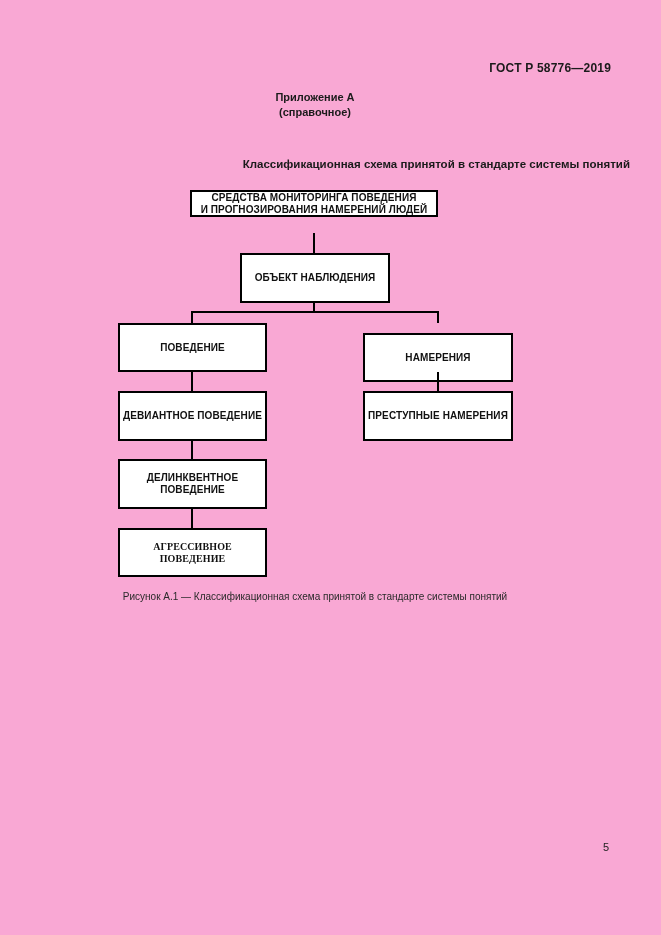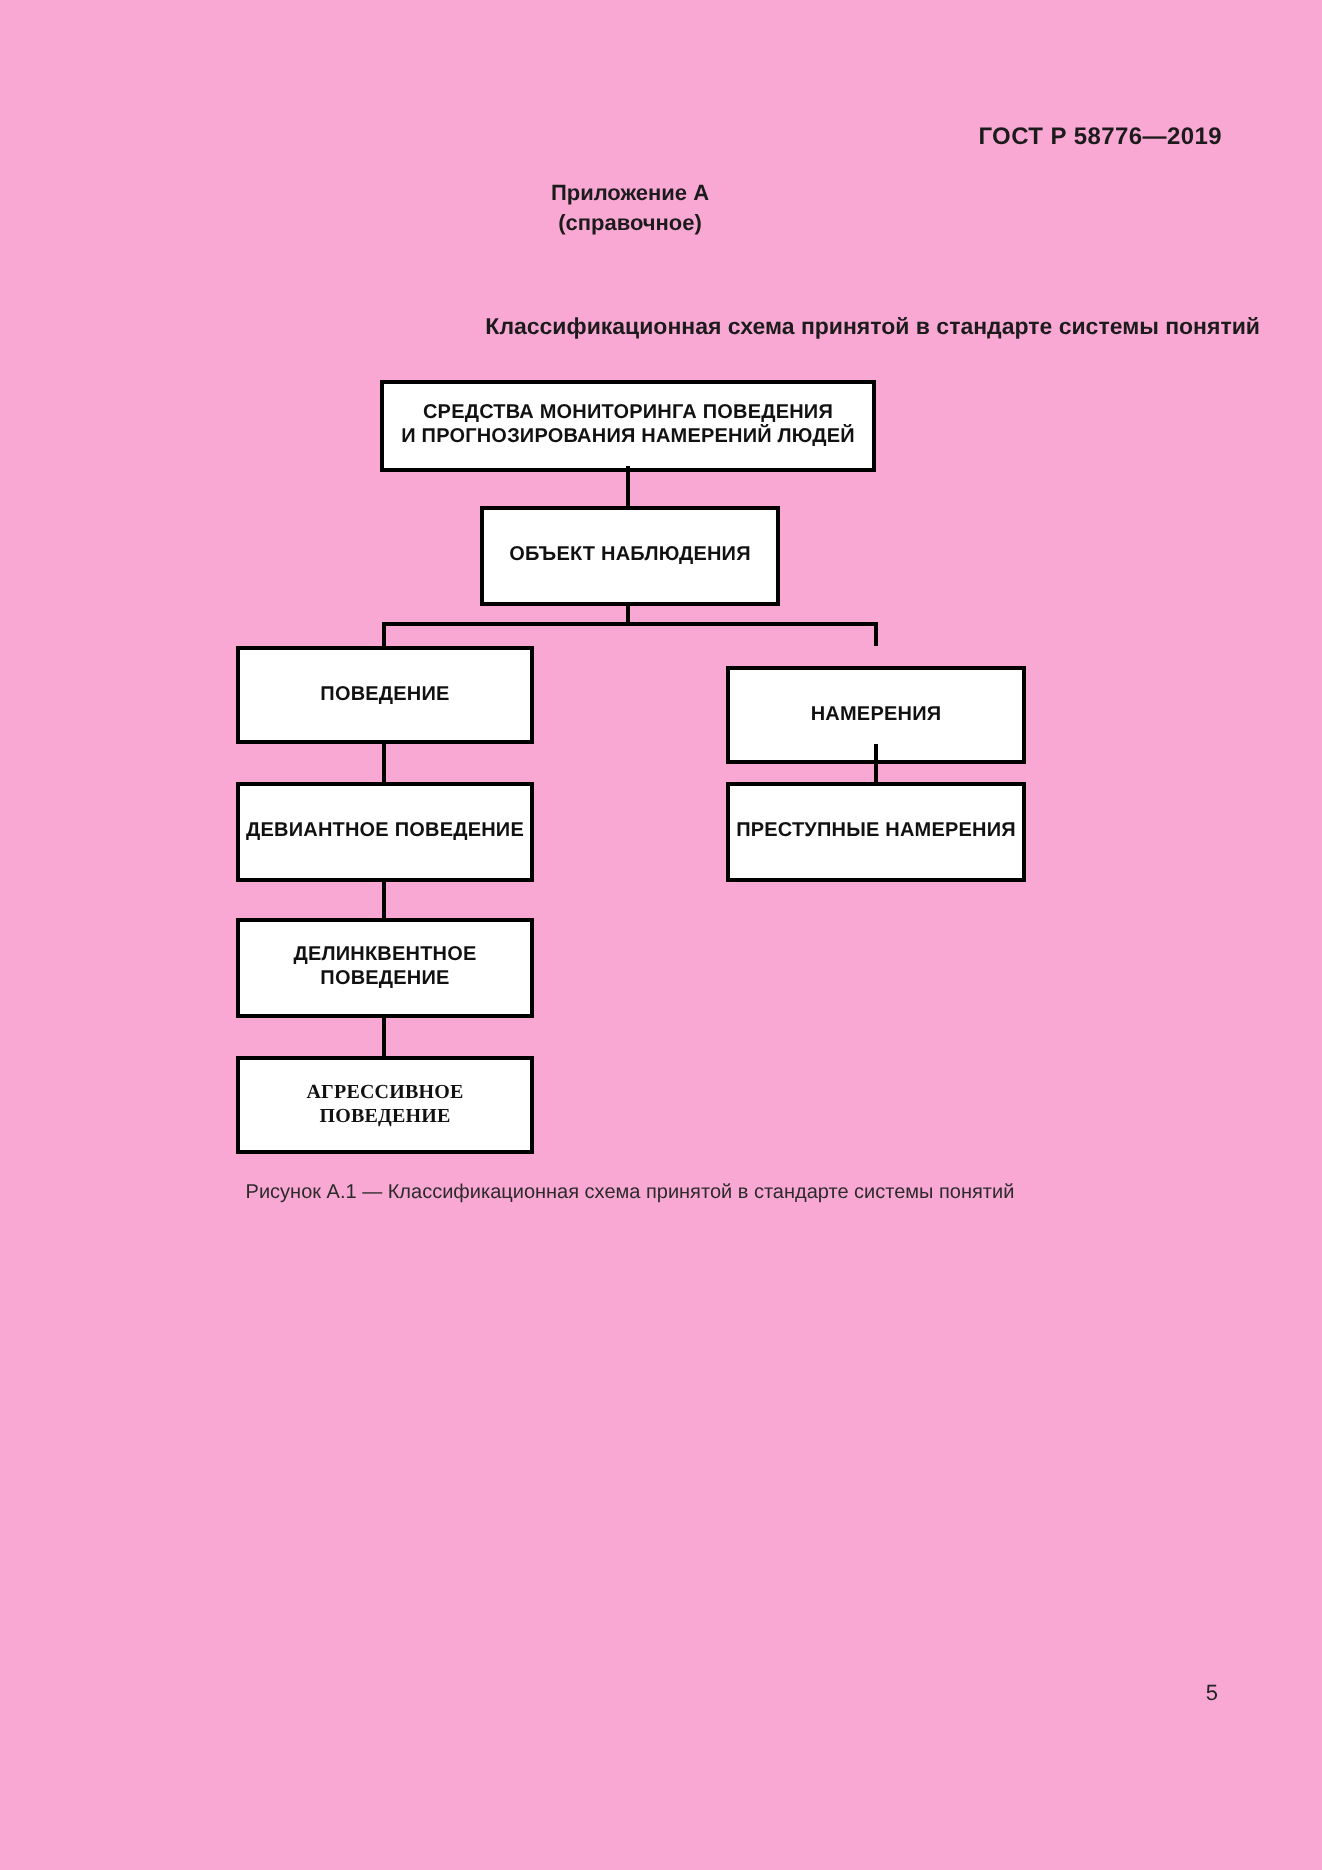--- a/index.html
+++ b/index.html
@@ -61,21 +61,21 @@
     align-items: center;
     justify-content: center;
     text-align: center;
     font-size: 10px;
     font-weight: bold;
     line-height: 12px;
     color: #111111;
     white-space: pre-line;
     letter-spacing: 0.1px;
   }
-  .n-root        { left: 190px; top: 190px; width: 248px; height: 46px; }
+  .n-root        { left: 190px; top: 190px; width: 248px; height: 27px; }
   .n-object      { left: 240px; top: 253px; width: 150px; height: 50px; }
   .n-behavior    { left: 118px; top: 323px; width: 149px; height: 49px; }
   .n-intent      { left: 363px; top: 333px; width: 150px; height: 49px; }
   .n-deviant     { left: 118px; top: 391px; width: 149px; height: 50px; }
   .n-criminal    { left: 363px; top: 391px; width: 150px; height: 50px; }
   .n-delinquent  { left: 118px; top: 459px; width: 149px; height: 50px; text-align: center; }
   .n-aggressive  { left: 118px; top: 528px; width: 149px; height: 49px; font-family: Liberation Serif, serif; }
   .connector {
     position: absolute;
     background: #000000;

